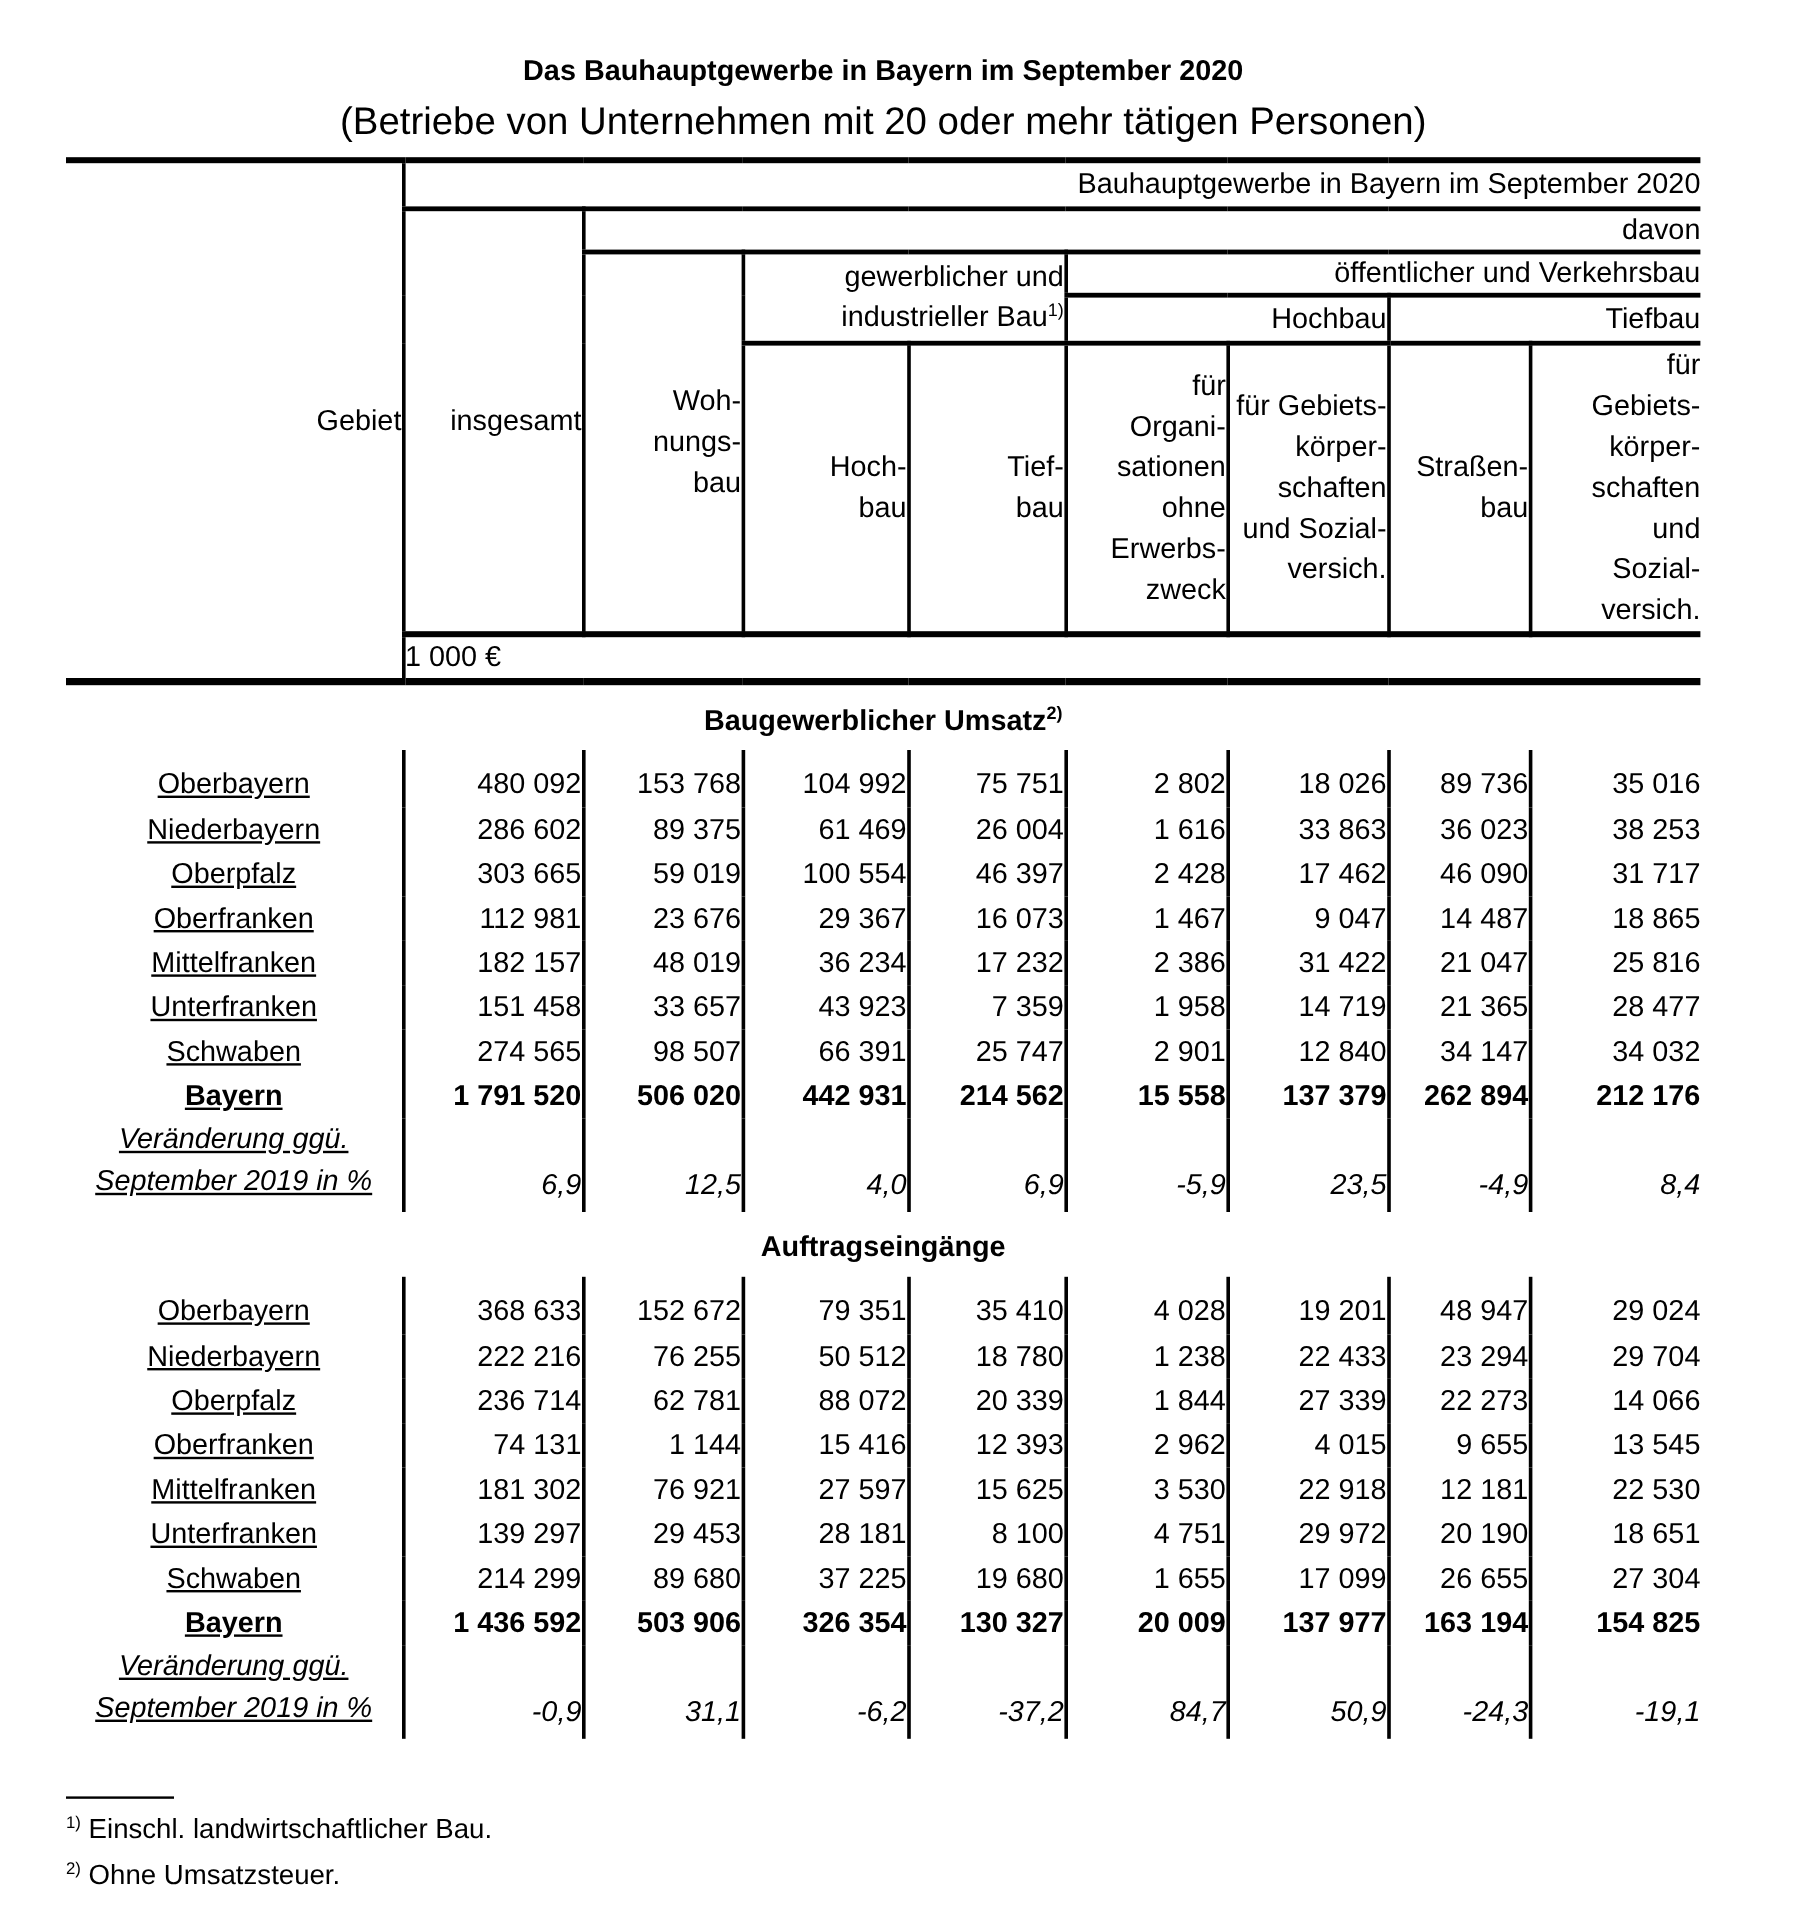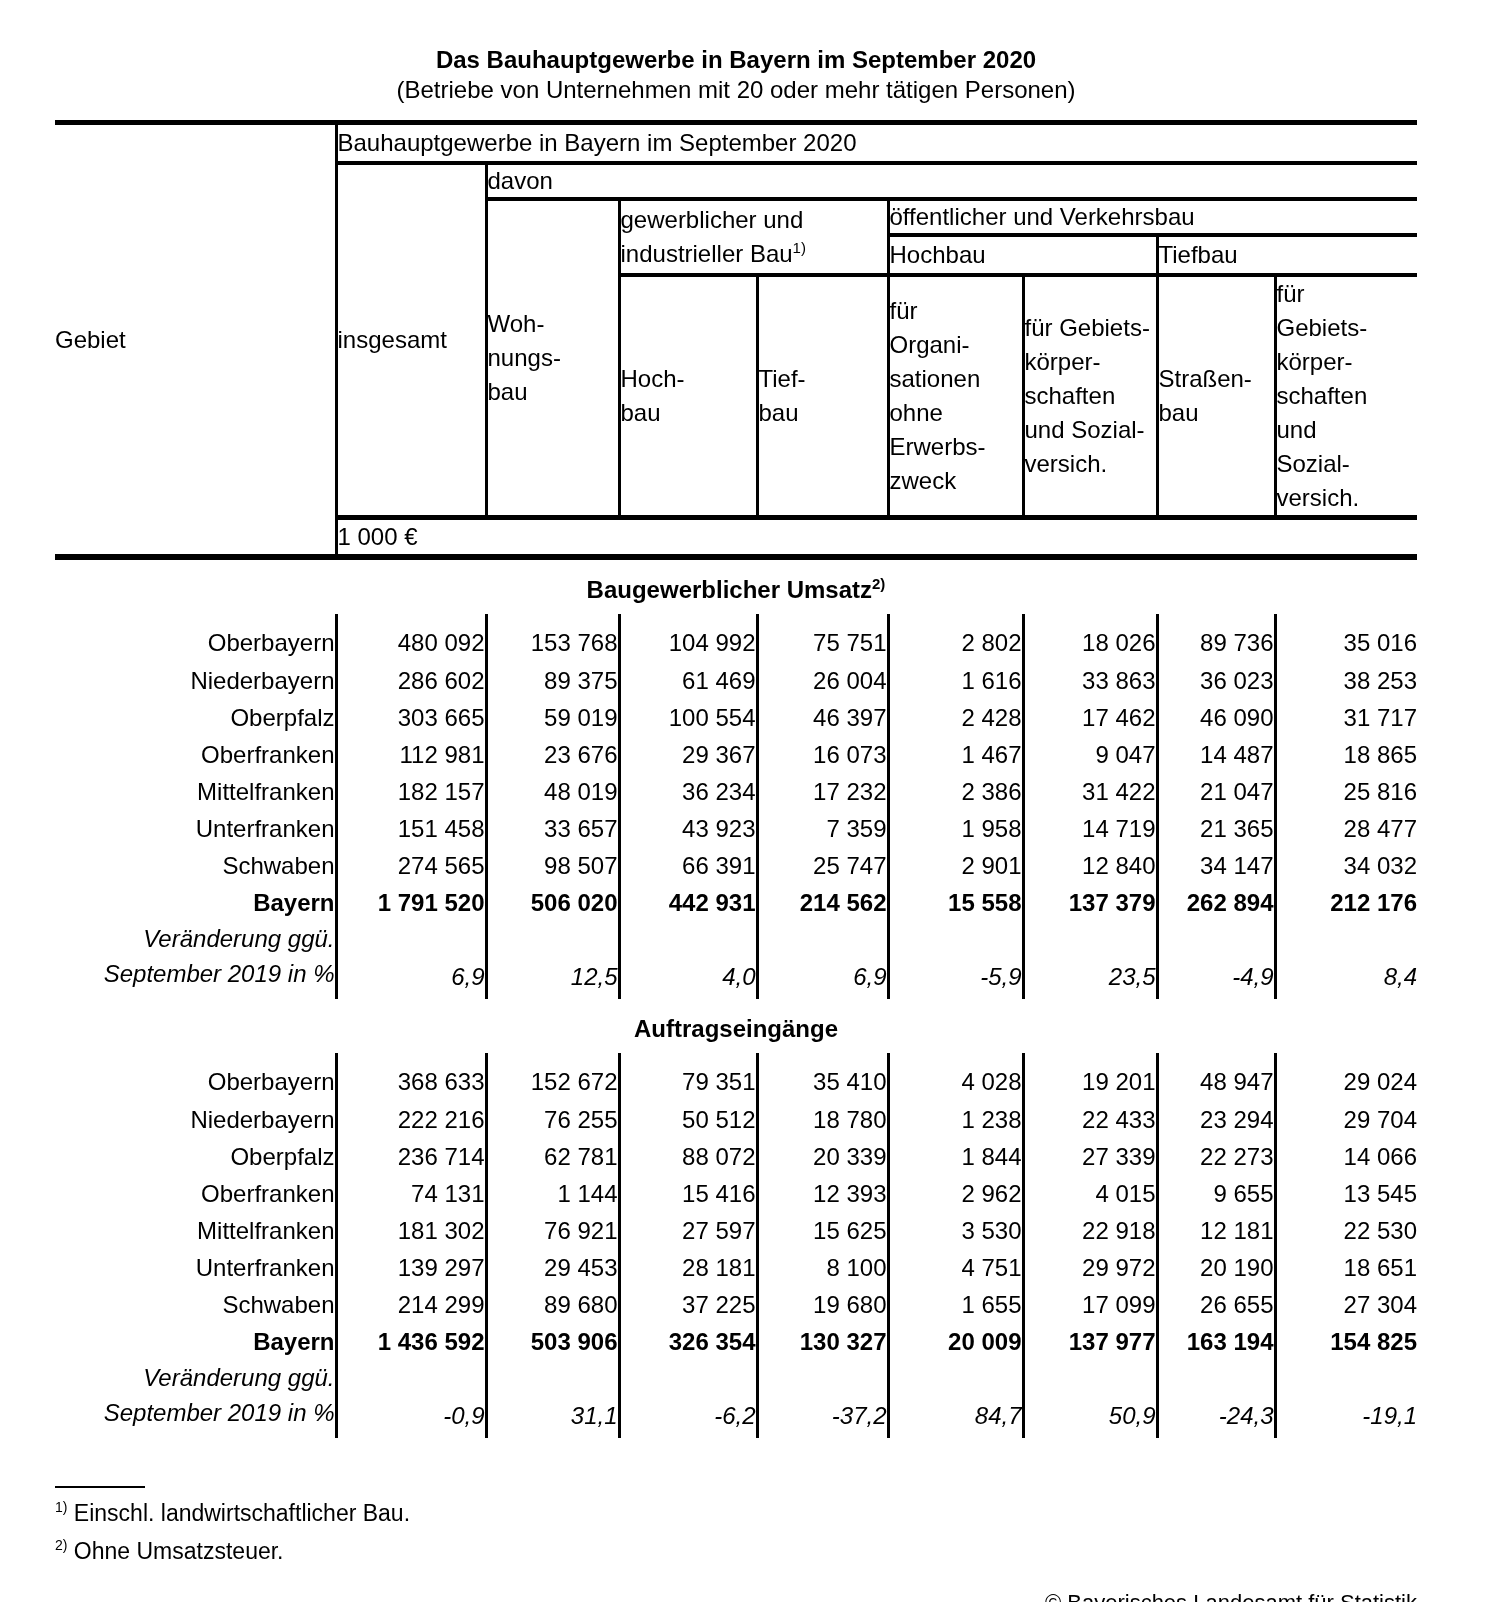--- a/index.html
+++ b/index.html
@@ -22,36 +22,37 @@
     padding-top: 45px;
   }
   .title {
     text-align: center;
     font-size: 24px;
     font-weight: bold;
     line-height: 30px;
   }
   .subtitle {
     text-align: center;
-    font-size: 24px;
+    font-size: 32px;
     font-weight: normal;
     line-height: 30px;
+    margin-top: 11px;
   }
   table.t {
     border-collapse: collapse;
     table-layout: fixed;
     width: 1362px;
     margin-top: 15px;
   }
   table.t th, table.t td {
     font-weight: normal;
     padding: 0;
     font-size: 24px;
   }
-  .c { text-align: left; vertical-align: middle; margin-top: 24px; }
+  .c { text-align: right; vertical-align: middle; margin-top: 24px; }
   .pre { white-space: pre-line; line-height: 34px; }
   .v  { border-left: 3px solid #000; }
   .bt5 { border-top: 5px solid #000; }
   .bb4 { border-bottom: 4px solid #000; }
   .gebiet-cell { border-right: 3px solid #000; border-bottom: 6px solid #000; }
   .unit-cell {
     border-top: 5px solid #000;
     border-bottom: 6px solid #000;
     text-align: left;
     vertical-align: middle;
@@ -71,21 +72,21 @@
     text-align: center;
     font-weight: bold;
     padding-top: 16px;
     padding-bottom: 10px;
     font-size: 24px;
   }
   tr.row { height: 37px; }
   tr.row td { vertical-align: middle; }
   tr.row-first { height: 48px; }
   tr.row-first td { vertical-align: bottom; padding-bottom: 5px; }
-  .lbl { text-align: right; padding-left: 8px; }
+  .lbl { text-align: center; padding-left: 8px; text-decoration: underline; }
   .num { text-align: right; padding-right: 18px; }
   tr.total td { font-weight: bold; }
   td.b { font-weight: bold; margin-top: 44px; }
   tr.chg { height: 76px; }
   tr.chg td {
     font-style: italic;
     vertical-align: bottom;
     padding-bottom: 8px;
   }
   tr.chg td.lbl { line-height: 35px; }

